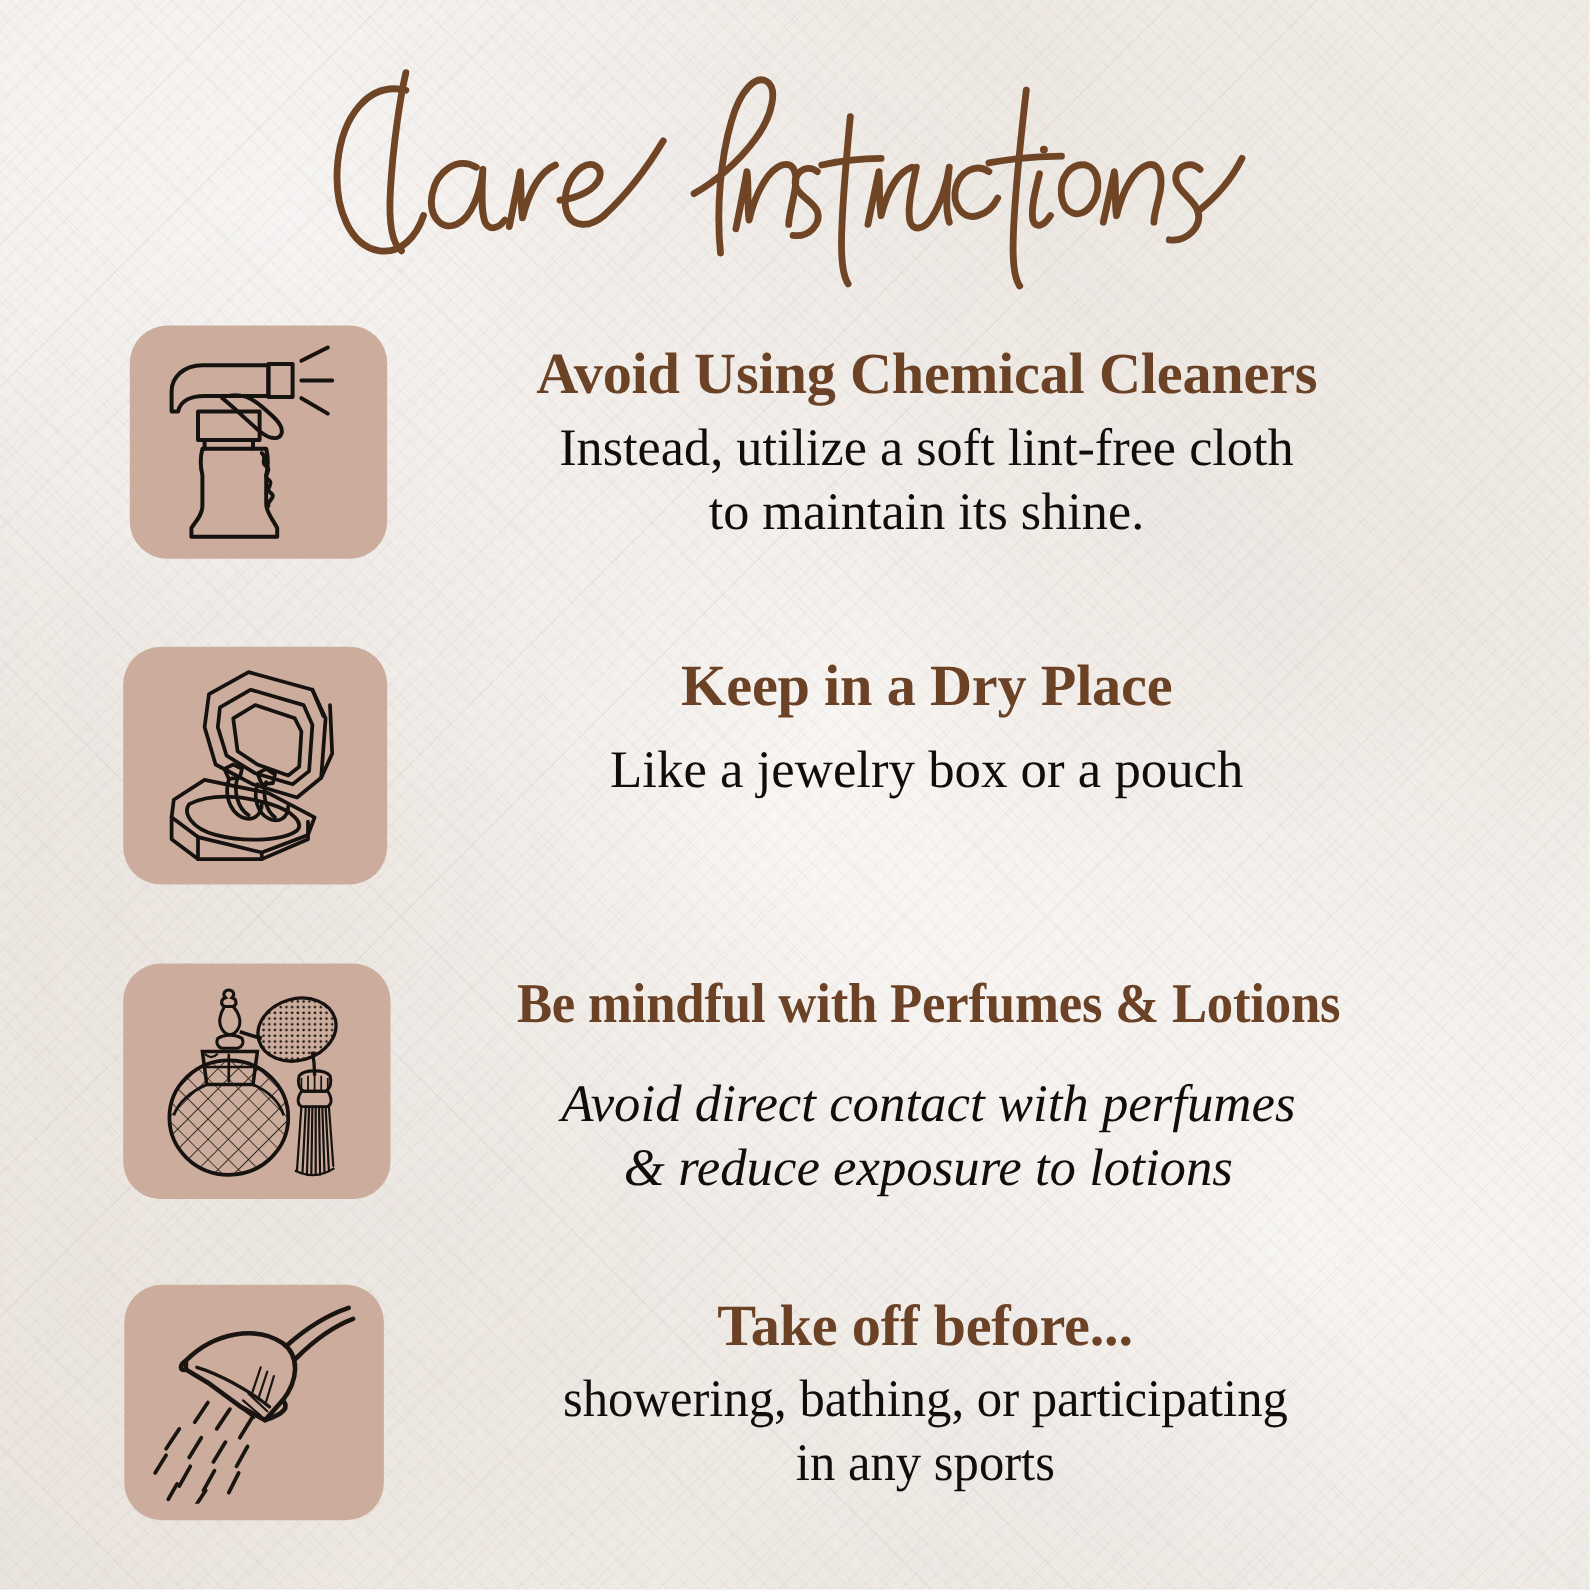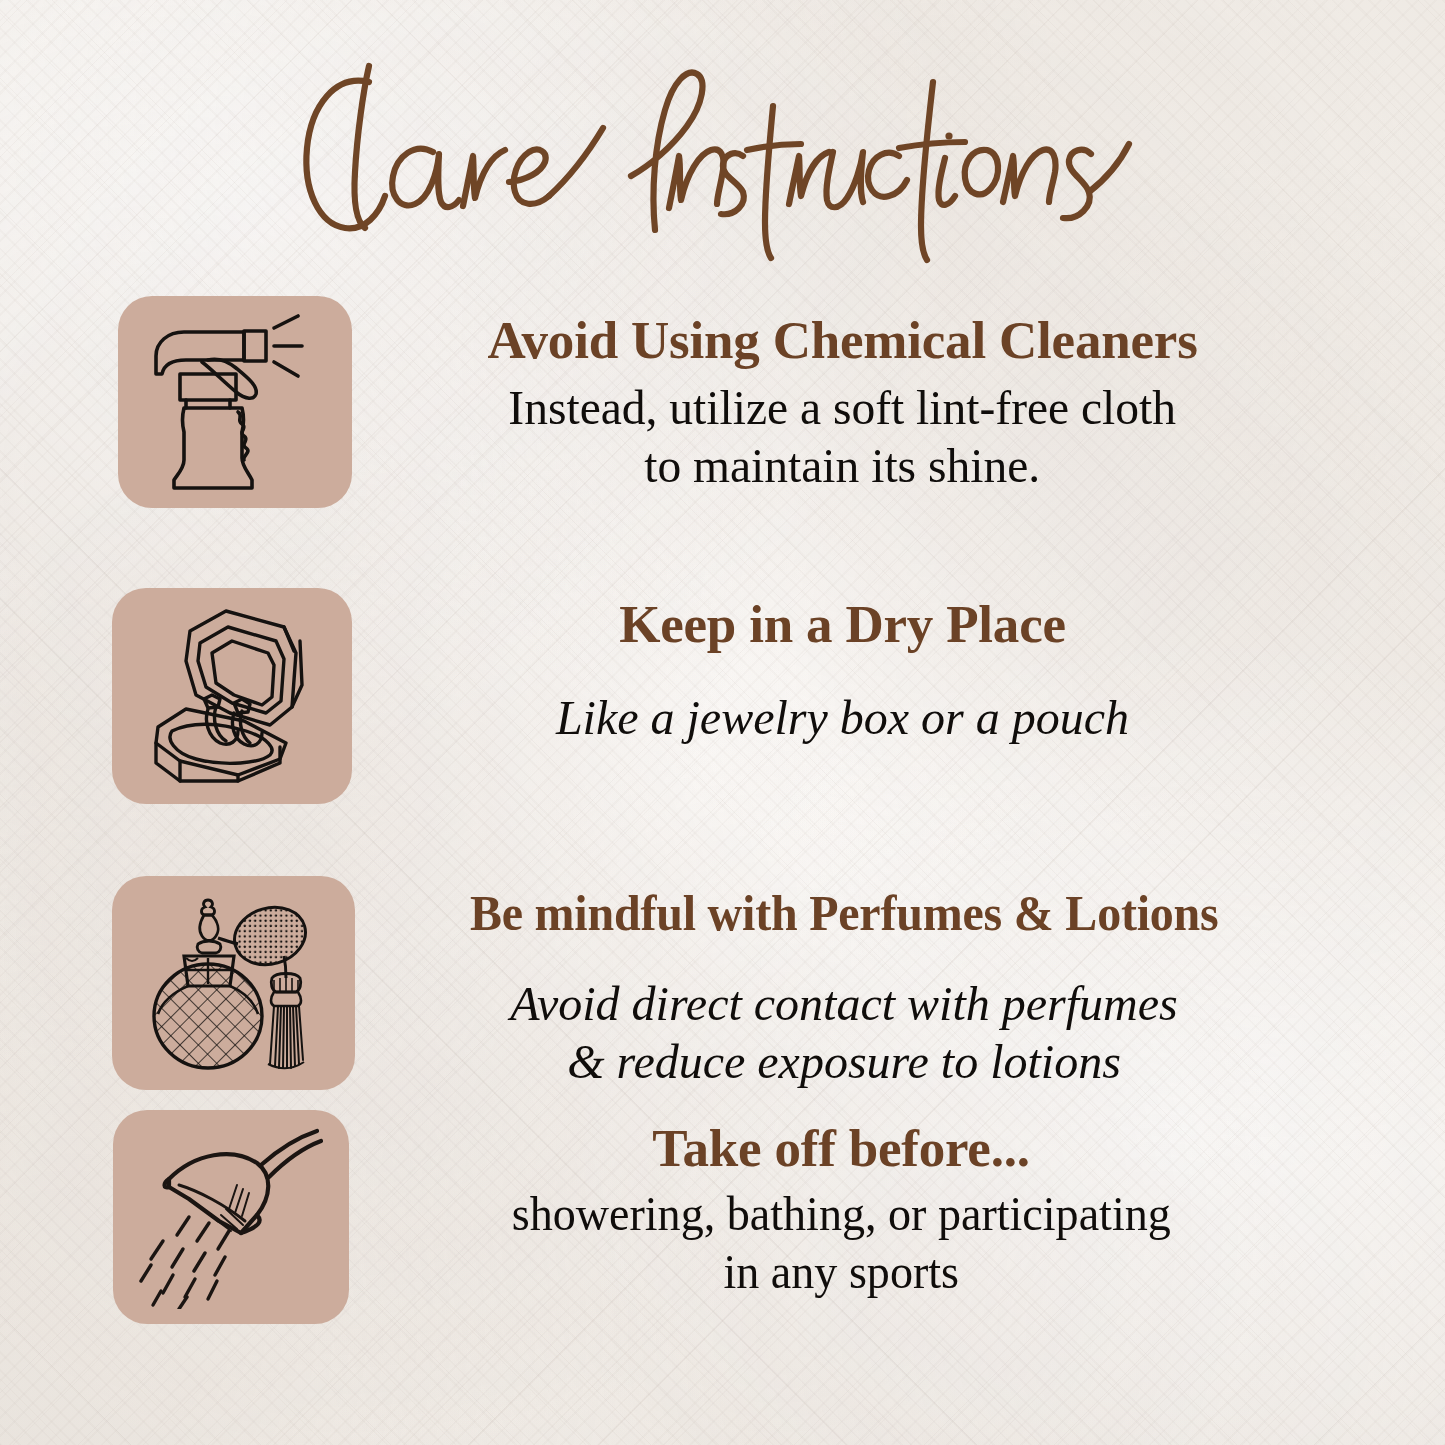--- a/index.html
+++ b/index.html
@@ -134,28 +134,28 @@
 
   
   #row-1 { top: 296px; }
   #row-1 .icon-tile { width: 234px; height: 212px; margin-left: 118px; }
   #row-1 .heading { font-size: 53px; transform: scaleX(1.0); margin-top: 16px; }
   #row-1 .body-text { font-size: 48px; margin-top: 10px; transform: scaleX(0.99); }
 
   #row-2 { top: 588px; }
   #row-2 .icon-tile { width: 240px; height: 216px; margin-left: 112px; }
   #row-2 .heading { font-size: 53px; margin-top: 8px; }
-  #row-2 .body-text { font-size: 48px; margin-top: 36px; font-style: italic; }
+  #row-2 .body-text { font-size: 48px; margin-top: 18px; }
 
   #row-3 { top: 876px; }
   #row-3 .icon-tile { width: 243px; height: 214px; margin-left: 112px; }
   #row-3 .heading { font-size: 51px; transform: scaleX(0.94); margin-top: 10px; }
   #row-3 .body-text { font-size: 48px; margin-top: 34px; font-style: italic; }
 
-  #row-4 { top: 1110px; }
+  #row-4 { top: 1168px; }
   #row-4 .icon-tile { width: 236px; height: 214px; margin-left: 113px; }
   #row-4 .heading { font-size: 53px; margin-top: 10px; }
   #row-4 .body-text { font-size: 48px; margin-top: 8px; transform: scaleX(0.96); }
 </style>
 </head>
 <body>
 
 <div id="poster">
 
   <div class="title-wrap">

